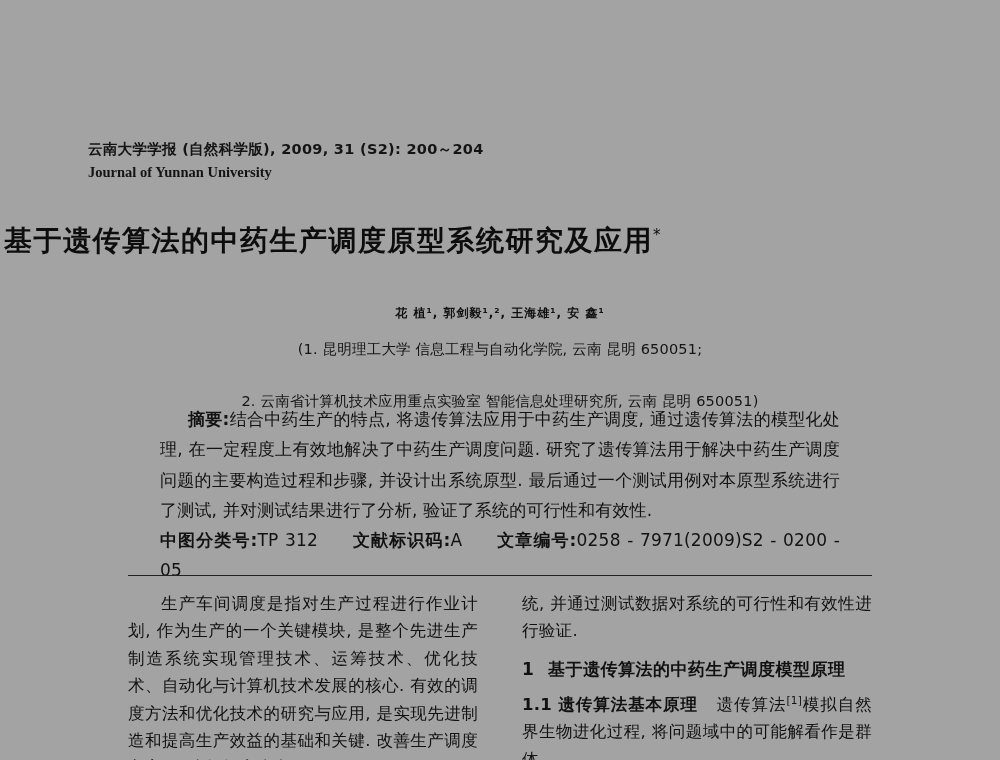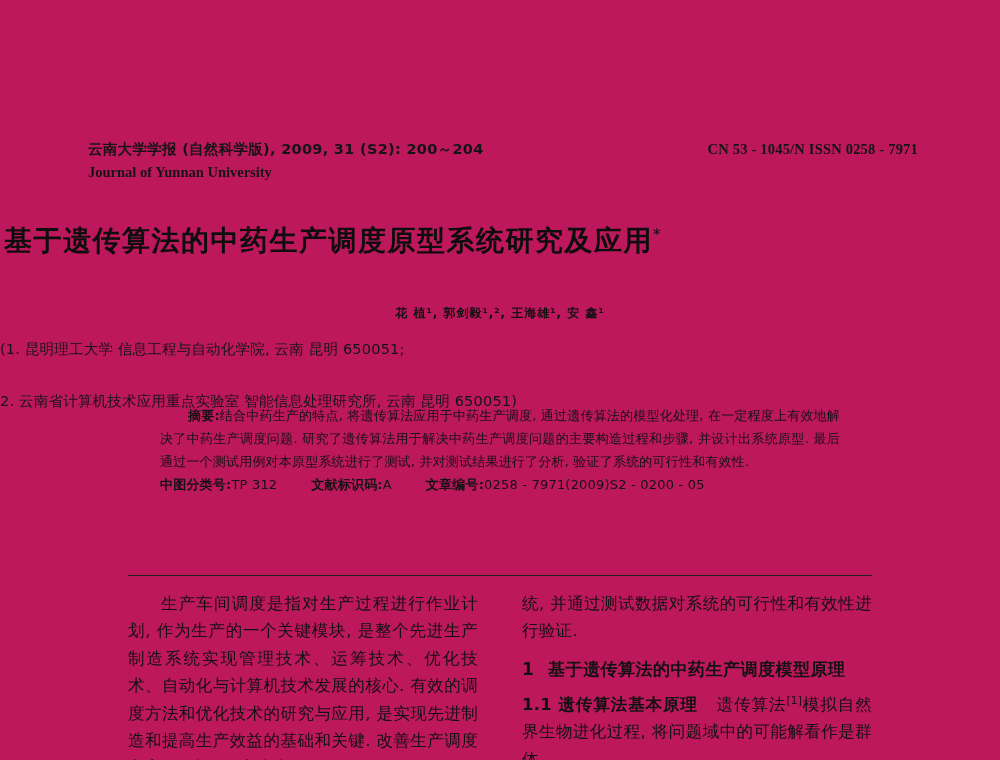--- a/index.html
+++ b/index.html
@@ -11,21 +11,21 @@
     width: 1000px;
     height: 760px;
     overflow: hidden;
     font-family: "DejaVu Sans", sans-serif;
     color: #111;
   }
   .page {
     position: relative;
     width: 1000px;
     height: 760px;
-    background: #be185d;
+    background: #a3a3a3;
   }
   
   .journal-header {
     position: absolute;
     left: 88px;
     top: 140px;
     width: 830px;
   }
   .jh-row1 {
     display: flex;
@@ -81,34 +81,34 @@
     font-size: 12px;
     font-weight: 700;
     letter-spacing: 1px;
     color: #111;
   }
 
   .affil {
     position: absolute;
     left: 0;
     width: 1000px;
-    text-align: left;
+    text-align: center;
     font-size: 14.5px;
     color: #141414;
     letter-spacing: 0.2px;
   }
   .affil.a1 { top: 340px; }
   .affil.a2 { top: 366px; margin-top: 26px; }
 
   .abstract-block {
     position: absolute;
     left: 160px;
     top: 404px;
     width: 680px;
-    font-size: 13px;
+    font-size: 17px;
     line-height: 1.78;
     color: #121212;
     text-align: justify;
     letter-spacing: 0.2px;
   }
   .abstract-block p {
     margin: 0;
   }
   .abstract-block .first-line {
     text-indent: 28px;
@@ -182,21 +182,20 @@
   }
 </style>
 </head>
 <body>
 
 <div class="page">
 
   <div class="journal-header">
     <div class="jh-row1">
       <span class="jh-left">云南大学学报 (自然科学版), 2009, 31 (S2): 200～204</span>
-      <span class="jh-right">CN 53 - 1045/N   ISSN 0258 - 7971</span>
     </div>
     <div class="jh-row2">Journal of Yunnan University</div>
   </div>
 
   <div class="title">
     <span>基于遗传算法的中药生产调度原型系统研究及应用</span><span class="star">*</span>
   </div>
 
   <div class="authors">
     <span>花  植¹, 郭剑毅¹,², 王海雄¹, 安  鑫¹</span>

